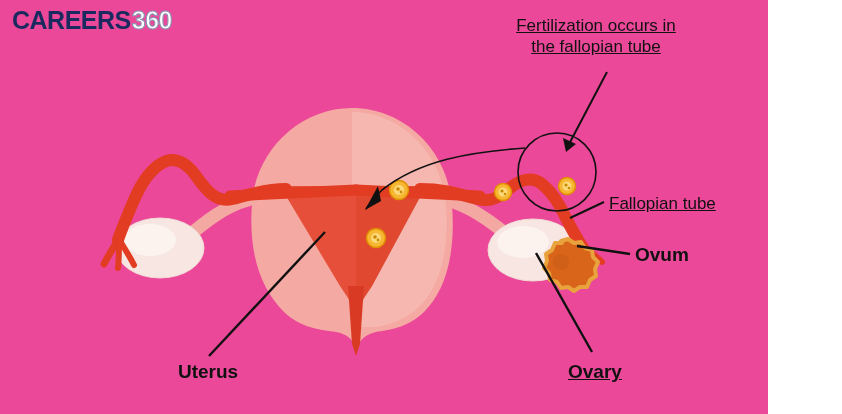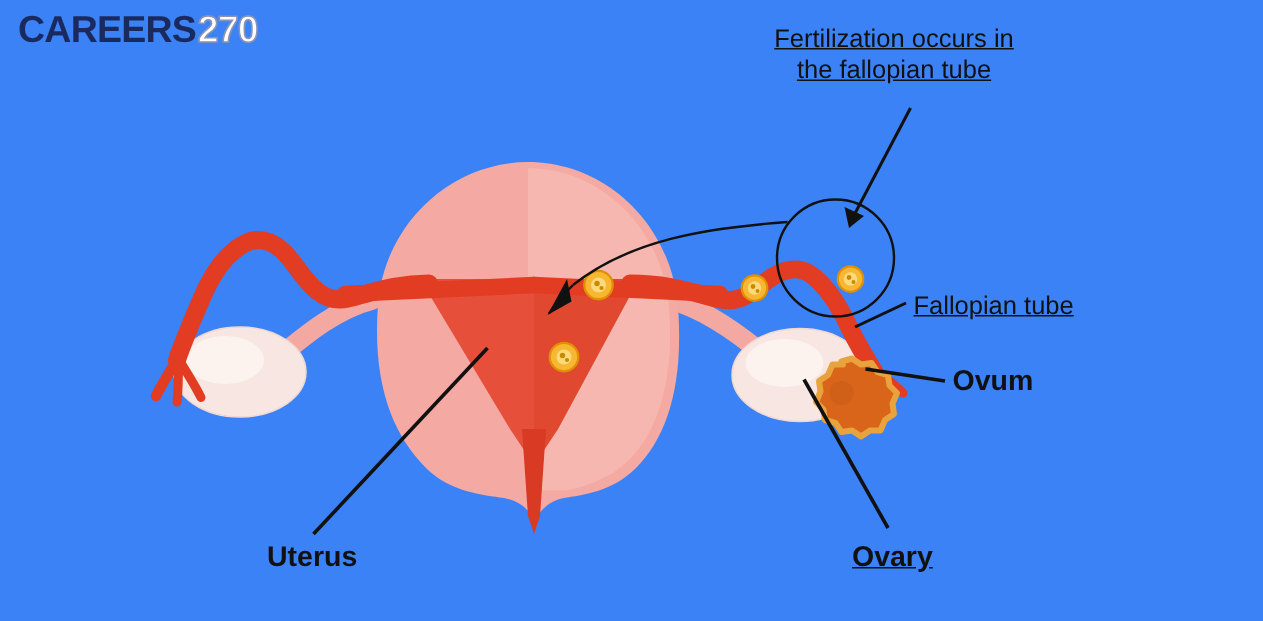--- a/index.html
+++ b/index.html
@@ -5,23 +5,23 @@
   html, body {
     margin: 0;
     padding: 0;
     background: #ffffff;
   }
   body {
     font-family: "Liberation Sans", sans-serif;
   }
   #canvas {
     position: relative;
-    width: 842px;
+    width: 768px;
     height: 414px;
-    background: #3b82f6;
+    background: #ec4899;
     overflow: hidden;
   }
   
   #logo {
     position: absolute;
     left: 12px;
     top: 6px;
     display: flex;
     align-items: baseline;
     user-select: none;
@@ -72,21 +72,21 @@
     text-align: center;
   }
 </style>
 </head>
 <body>
 
 <div id="canvas">
 
   <div id="logo">
     <span class="careers">CAREERS</span>
-    <span class="threesixty">270</span>
+    <span class="threesixty">360</span>
   </div>
 
   <svg id="diagram" viewBox="0 0 842 414">
 
     <path d="M248 200 C225 206 205 222 186 238 C173 249 160 254 146 255" fill="none" stroke="#f3a8a2" stroke-width="13" stroke-linecap="round"></path>
 
     <path d="M447 200 C470 206 492 222 511 238 C523 248 534 253 546 254" fill="none" stroke="#f3a8a2" stroke-width="13" stroke-linecap="round"></path>
 
     <ellipse cx="160" cy="248" rx="44" ry="30" fill="#f7e6e2" stroke="#f1d8d2" stroke-width="1"></ellipse>
     <ellipse cx="150" cy="240" rx="26" ry="16" fill="#fdf4f1" opacity="0.85"></ellipse>

